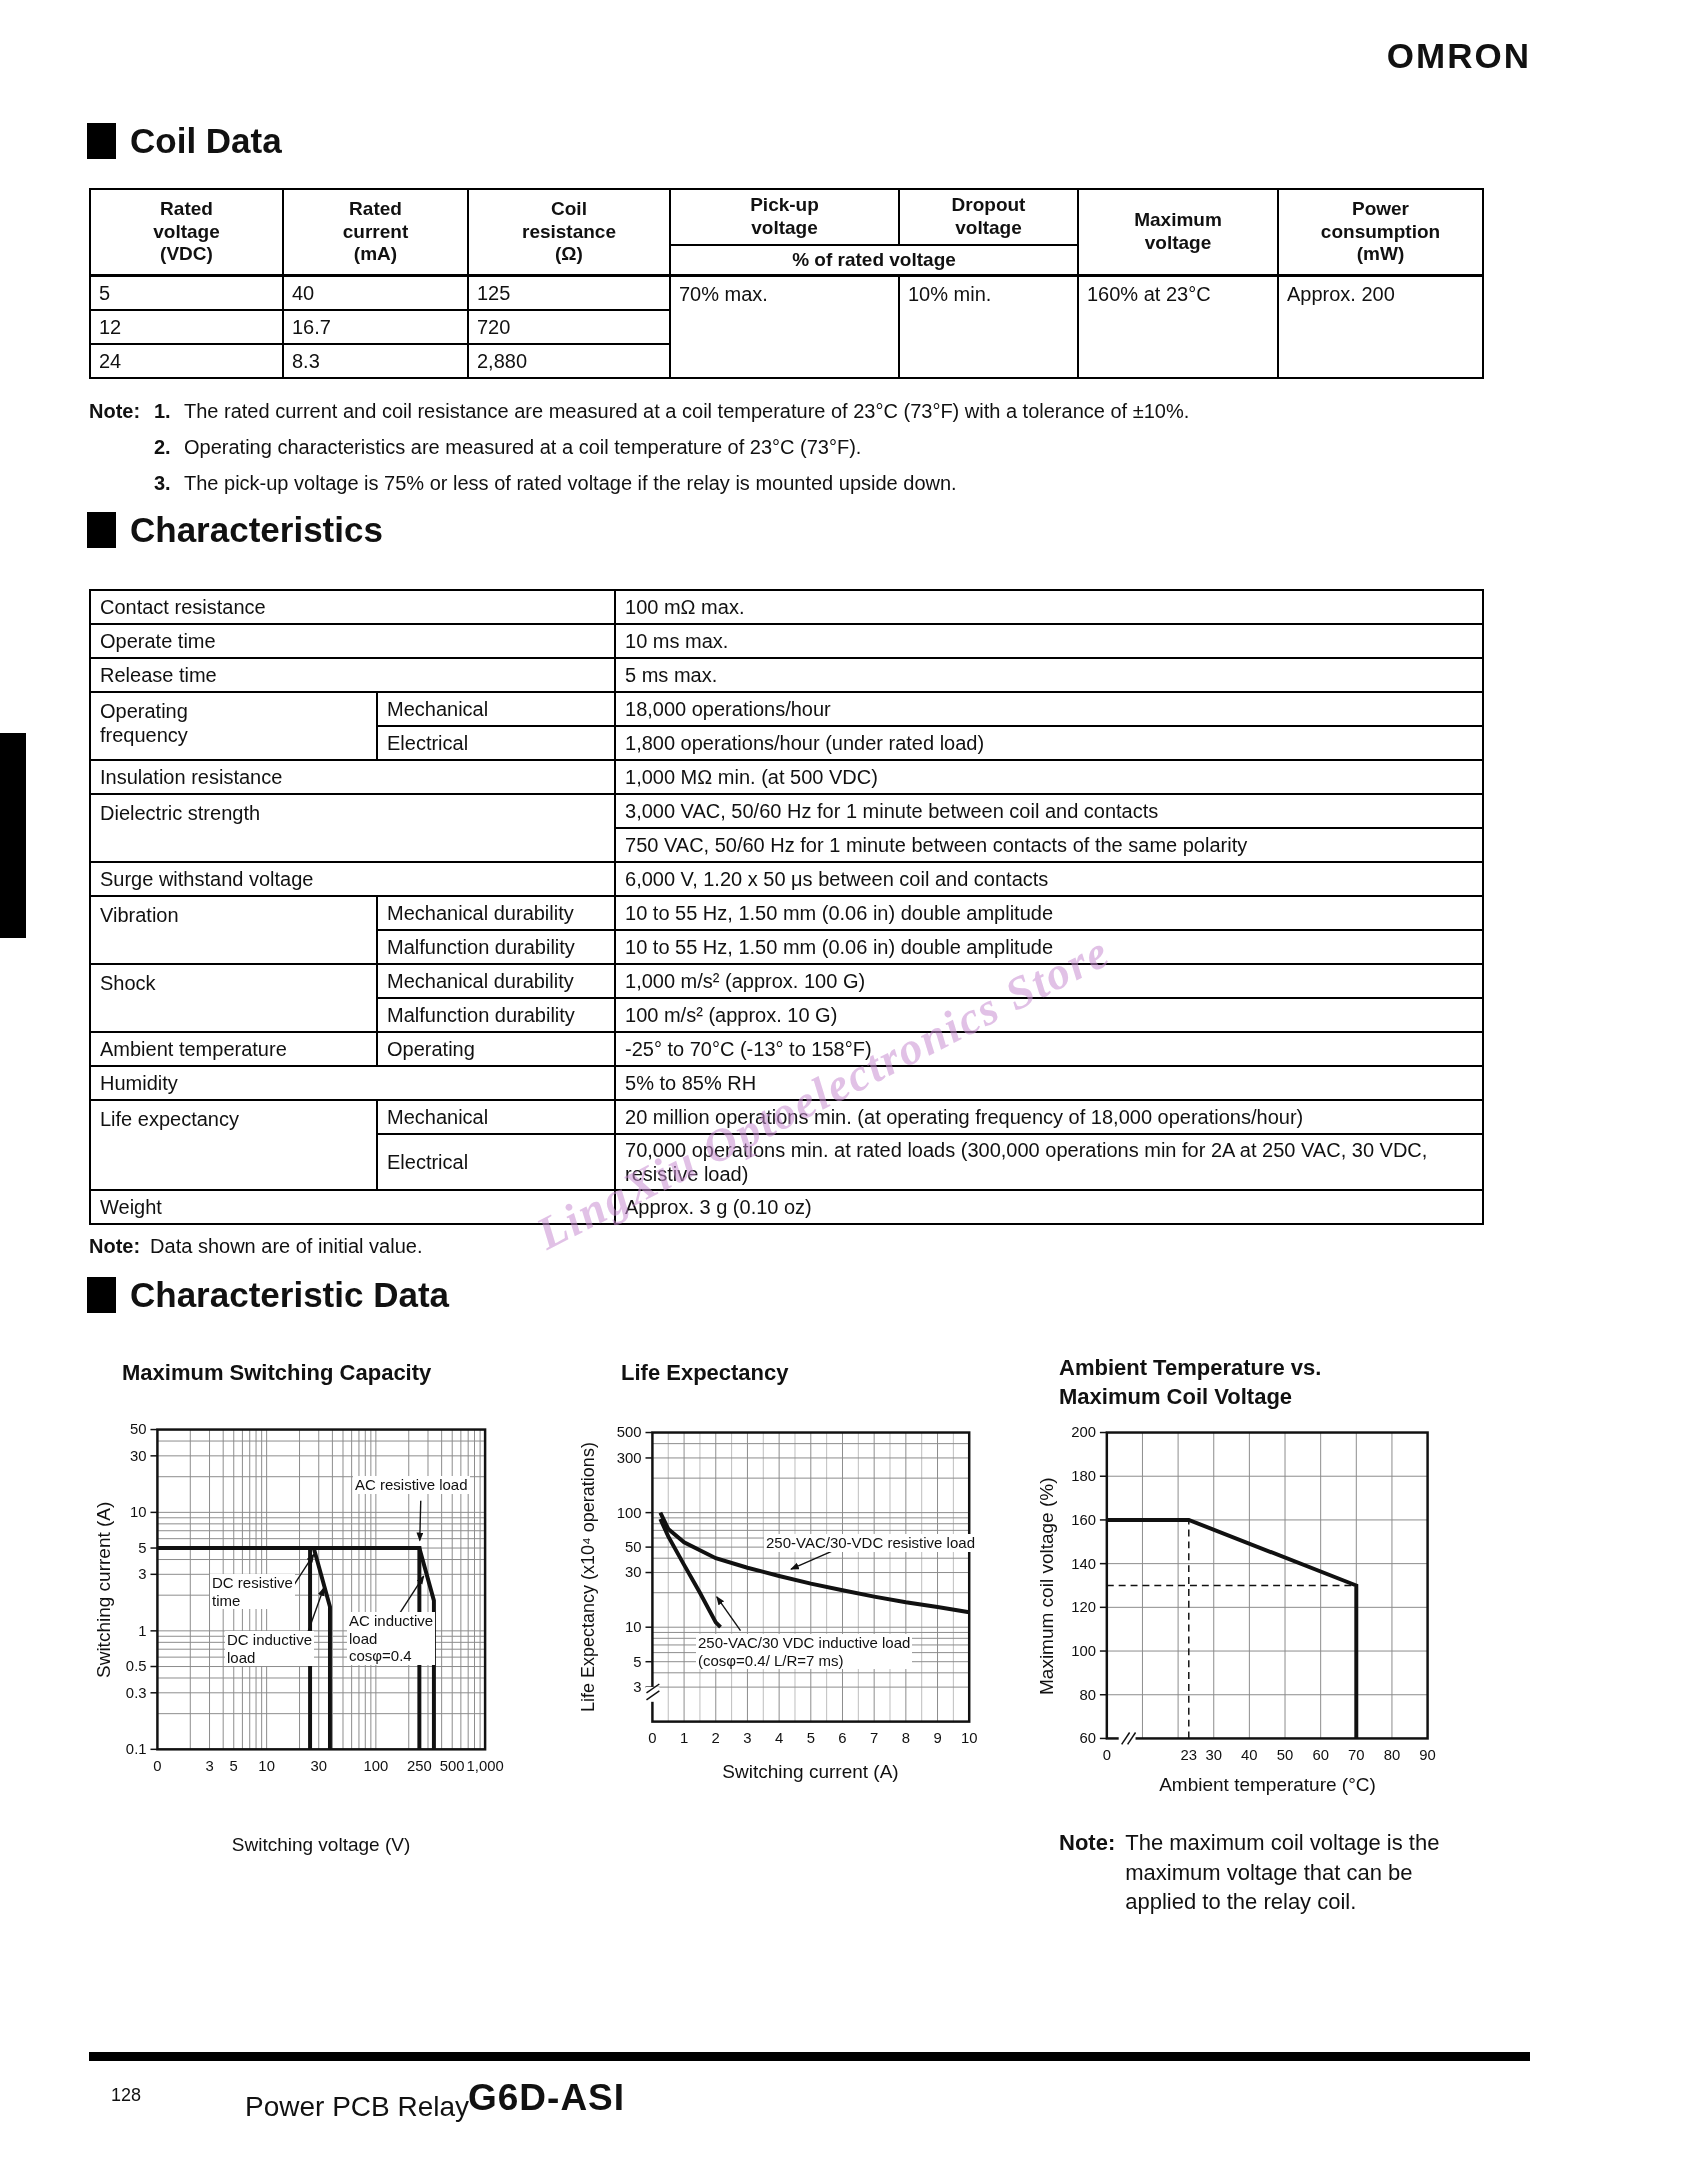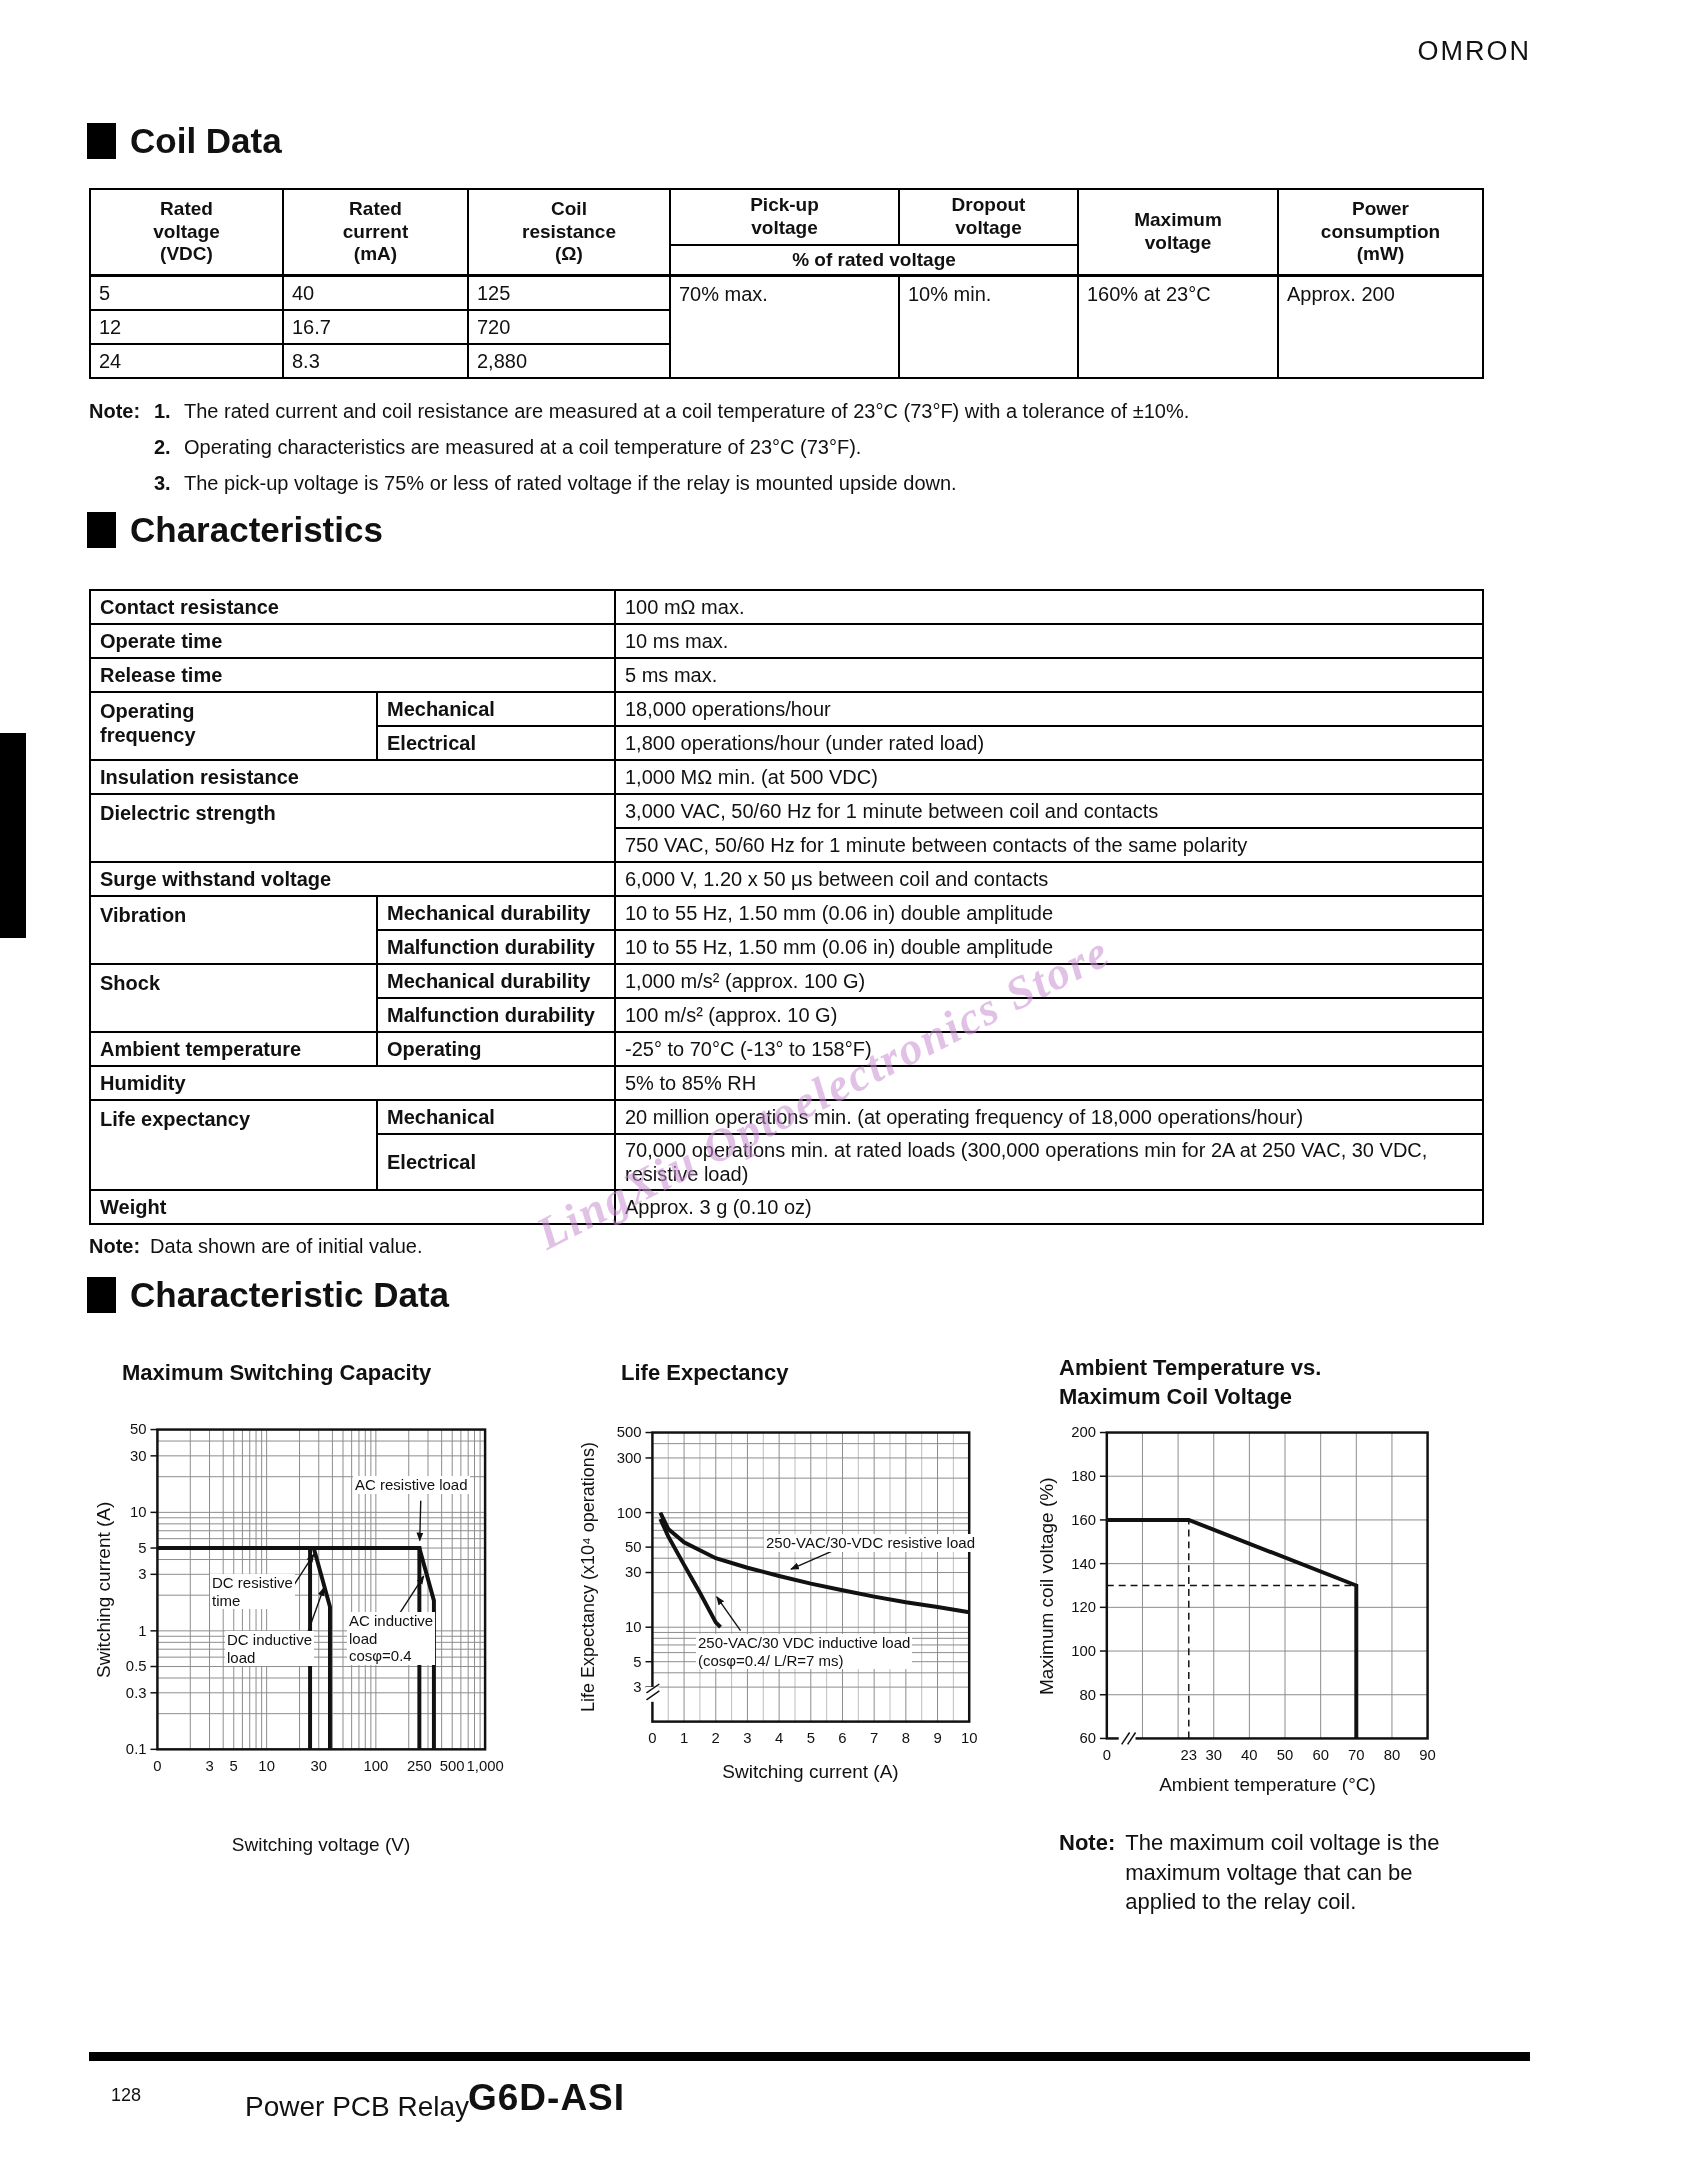--- a/index.html
+++ b/index.html
@@ -1,33 +1,33 @@
 <!DOCTYPE html>
 <html><head>
 <meta charset="utf-8">
 <style>
   html,body{margin:0;padding:0;background:#e8e8e8}
   .page{position:relative;width:1683px;height:2178px;background:#fff;font-family:"Liberation Sans",sans-serif;color:#111;overflow:hidden}
-  .omron{position:absolute;top:36px;right:152px;font-size:27px;font-weight:normal;letter-spacing:2px}
+  .omron{position:absolute;top:36px;right:152px;font-size:35px;font-weight:bold;letter-spacing:2px}
   .side-tab{position:absolute;left:0;top:733px;width:26px;height:205px;background:#000}
   .h1{position:absolute;left:87px;display:flex;align-items:center;gap:14px;font-size:35px;font-weight:bold}
   .h1 .sq{width:29px;height:36px;background:#000;display:inline-block}
   table{border-collapse:collapse;table-layout:fixed;position:absolute;left:89px}
   .coil{top:188px;width:1393px}
   .coil th,.coil td{border:2px solid #000;overflow:hidden}
   .coil th{font-size:19px;font-weight:bold;line-height:1.2;white-space:pre-line;text-align:center;vertical-align:middle;padding:2px}
   .coil td{font-size:20px;padding:2px 8px;height:28px;vertical-align:middle;text-align:left}
   .coil tr.hr1 th{height:50px}
   .coil tr.hr2 th{height:24px}
   .coil tr.d1 td{border-top:3px solid #000}
   .coil tr.d2 td,.coil tr.d3 td{border-top-width:1px}
   .vtop{vertical-align:top !important;padding-top:6px !important}
   .char{top:589px;width:1393px}
   .char td{border:2px solid #000;font-size:20px;padding:3px 9px;height:26px;vertical-align:middle}
-  .char td.lbl,.char td.sub{font-weight:bold;white-space:pre-line;line-height:1.2}
+  .char td.lbl,.char td.sub{font-weight:normal;white-space:pre-line;line-height:1.2}
   .char td.val{white-space:pre-line;line-height:1.2}
   .char tr.cont td{border-top-width:1px}
   .notes{position:absolute;left:89px;top:400px;font-size:20px}
   .notes .row{display:flex;margin-bottom:13px}
   .notes .nlab{width:65px;font-weight:bold}
   .notes .nnum{width:30px;font-weight:bold}
   .note-line{position:absolute;left:89px;top:1235px;font-size:20px;display:flex}
   .note-line .nlab,.cnote .nlab{font-weight:bold;margin-right:10px}
   .wm{position:absolute;left:540px;top:1210px;font-family:"Liberation Serif",serif;font-style:italic;font-weight:bold;
       font-size:46px;letter-spacing:2px;color:#c98fd2;opacity:.55;transform:rotate(-27deg);transform-origin:0 50%;

